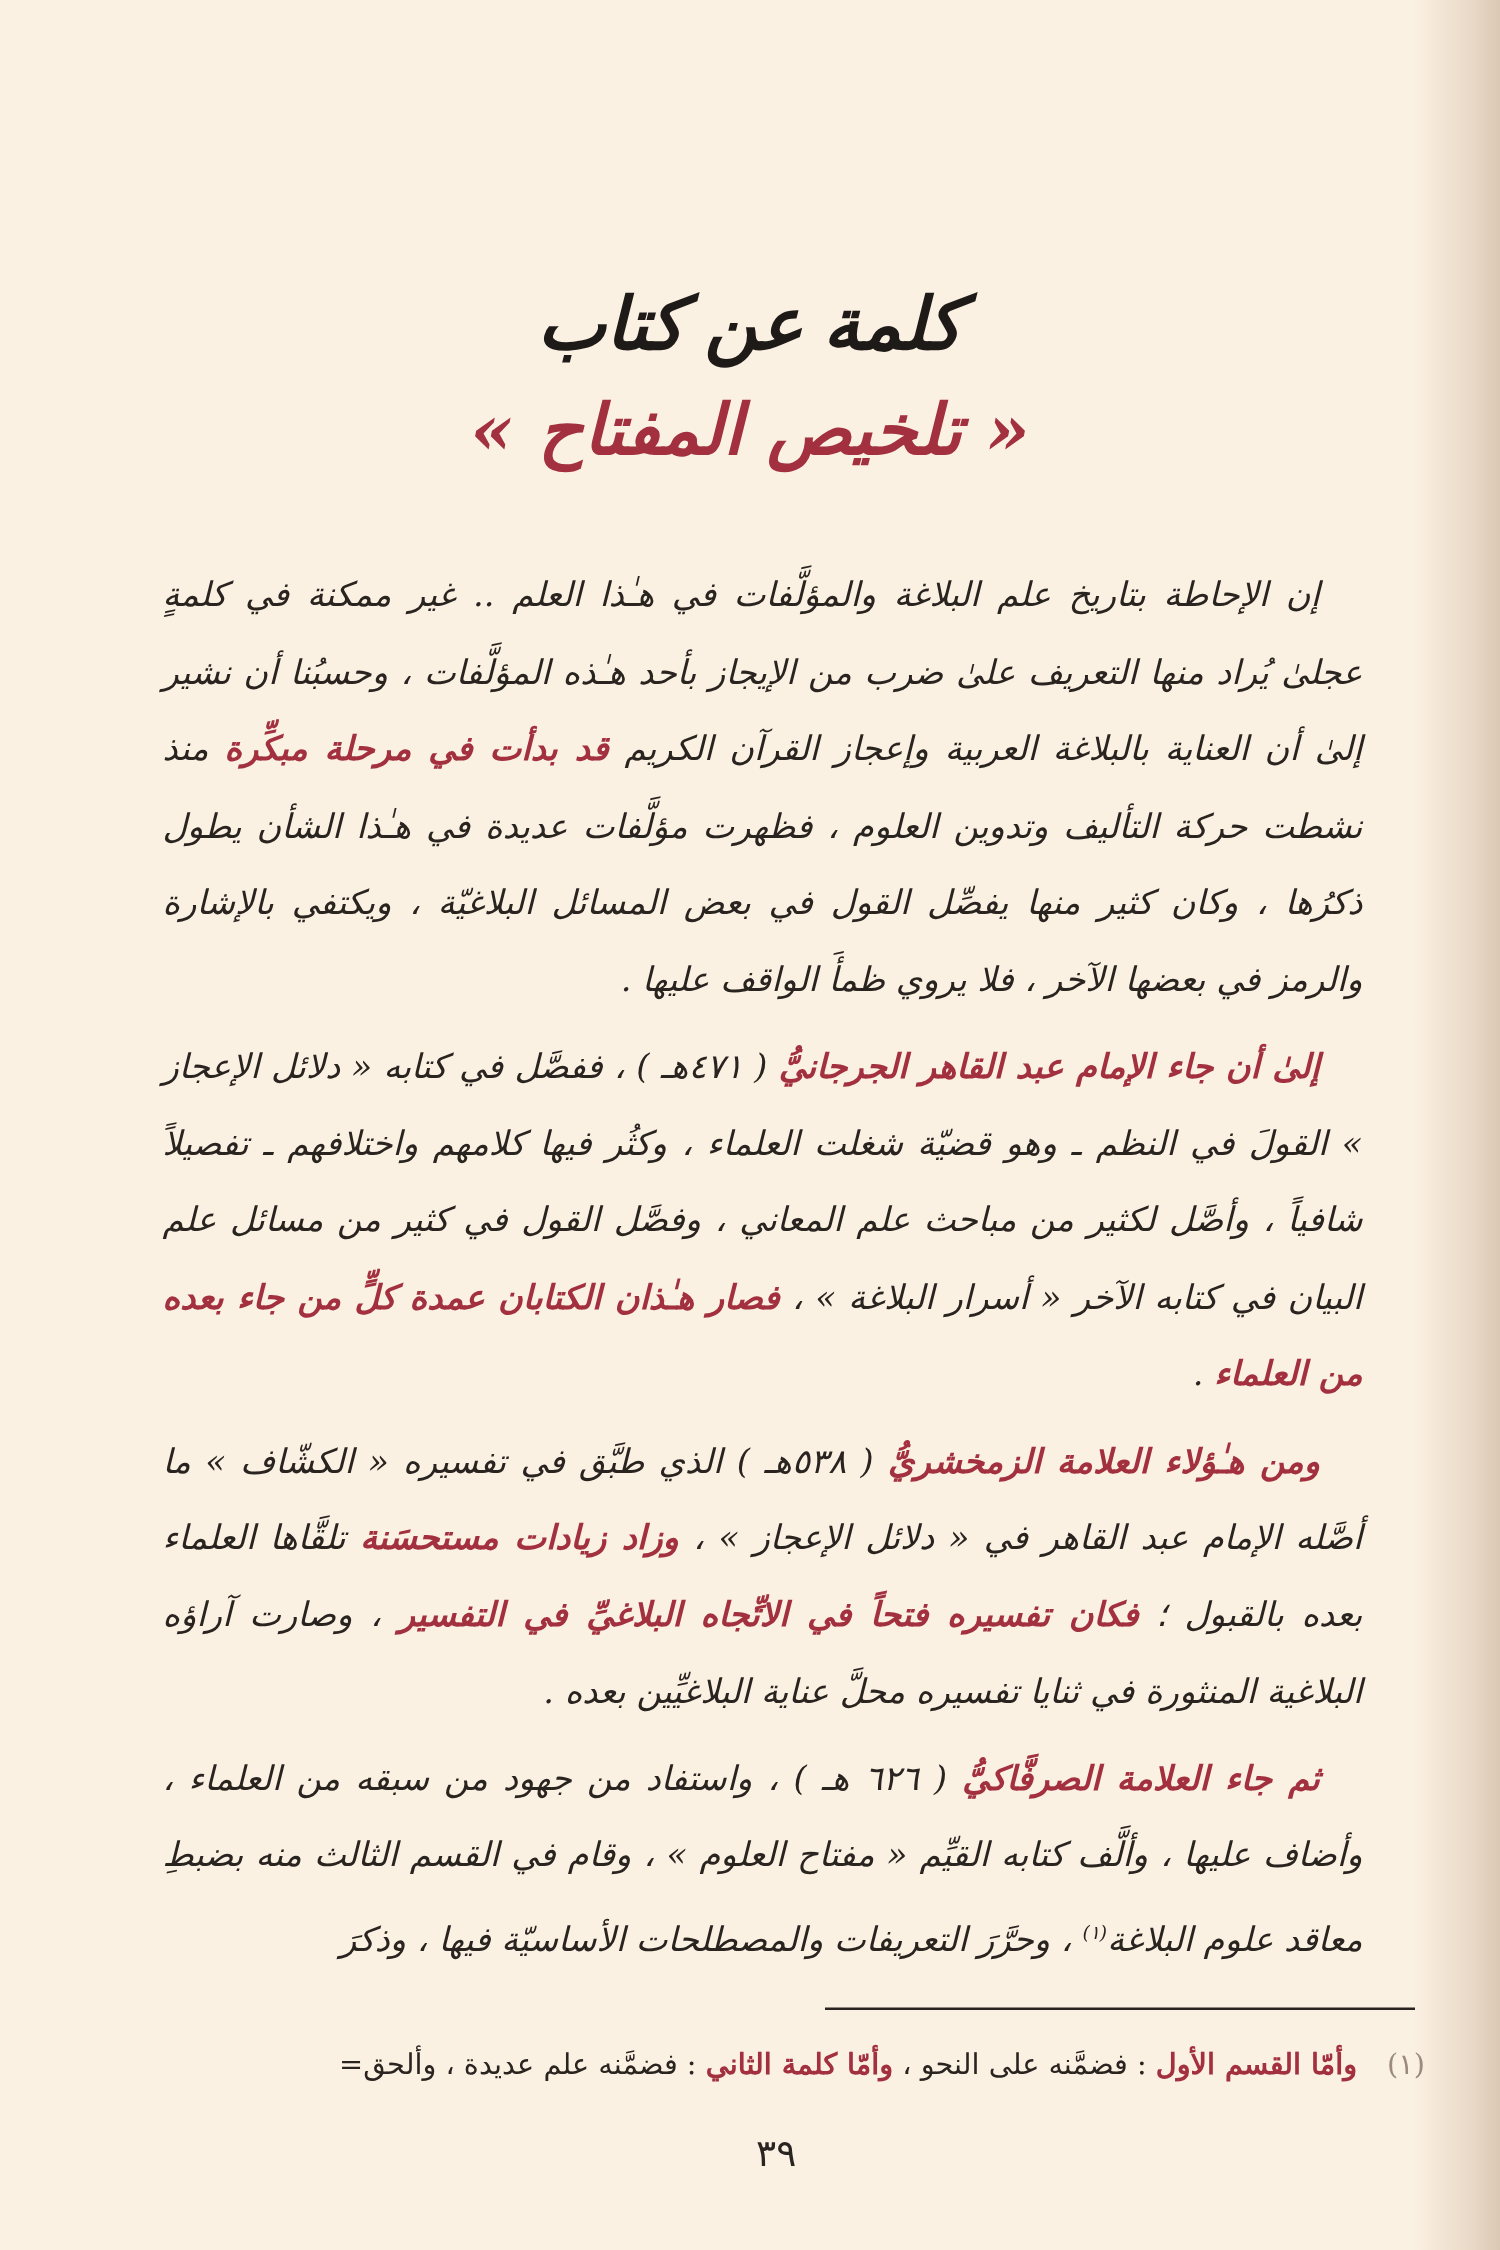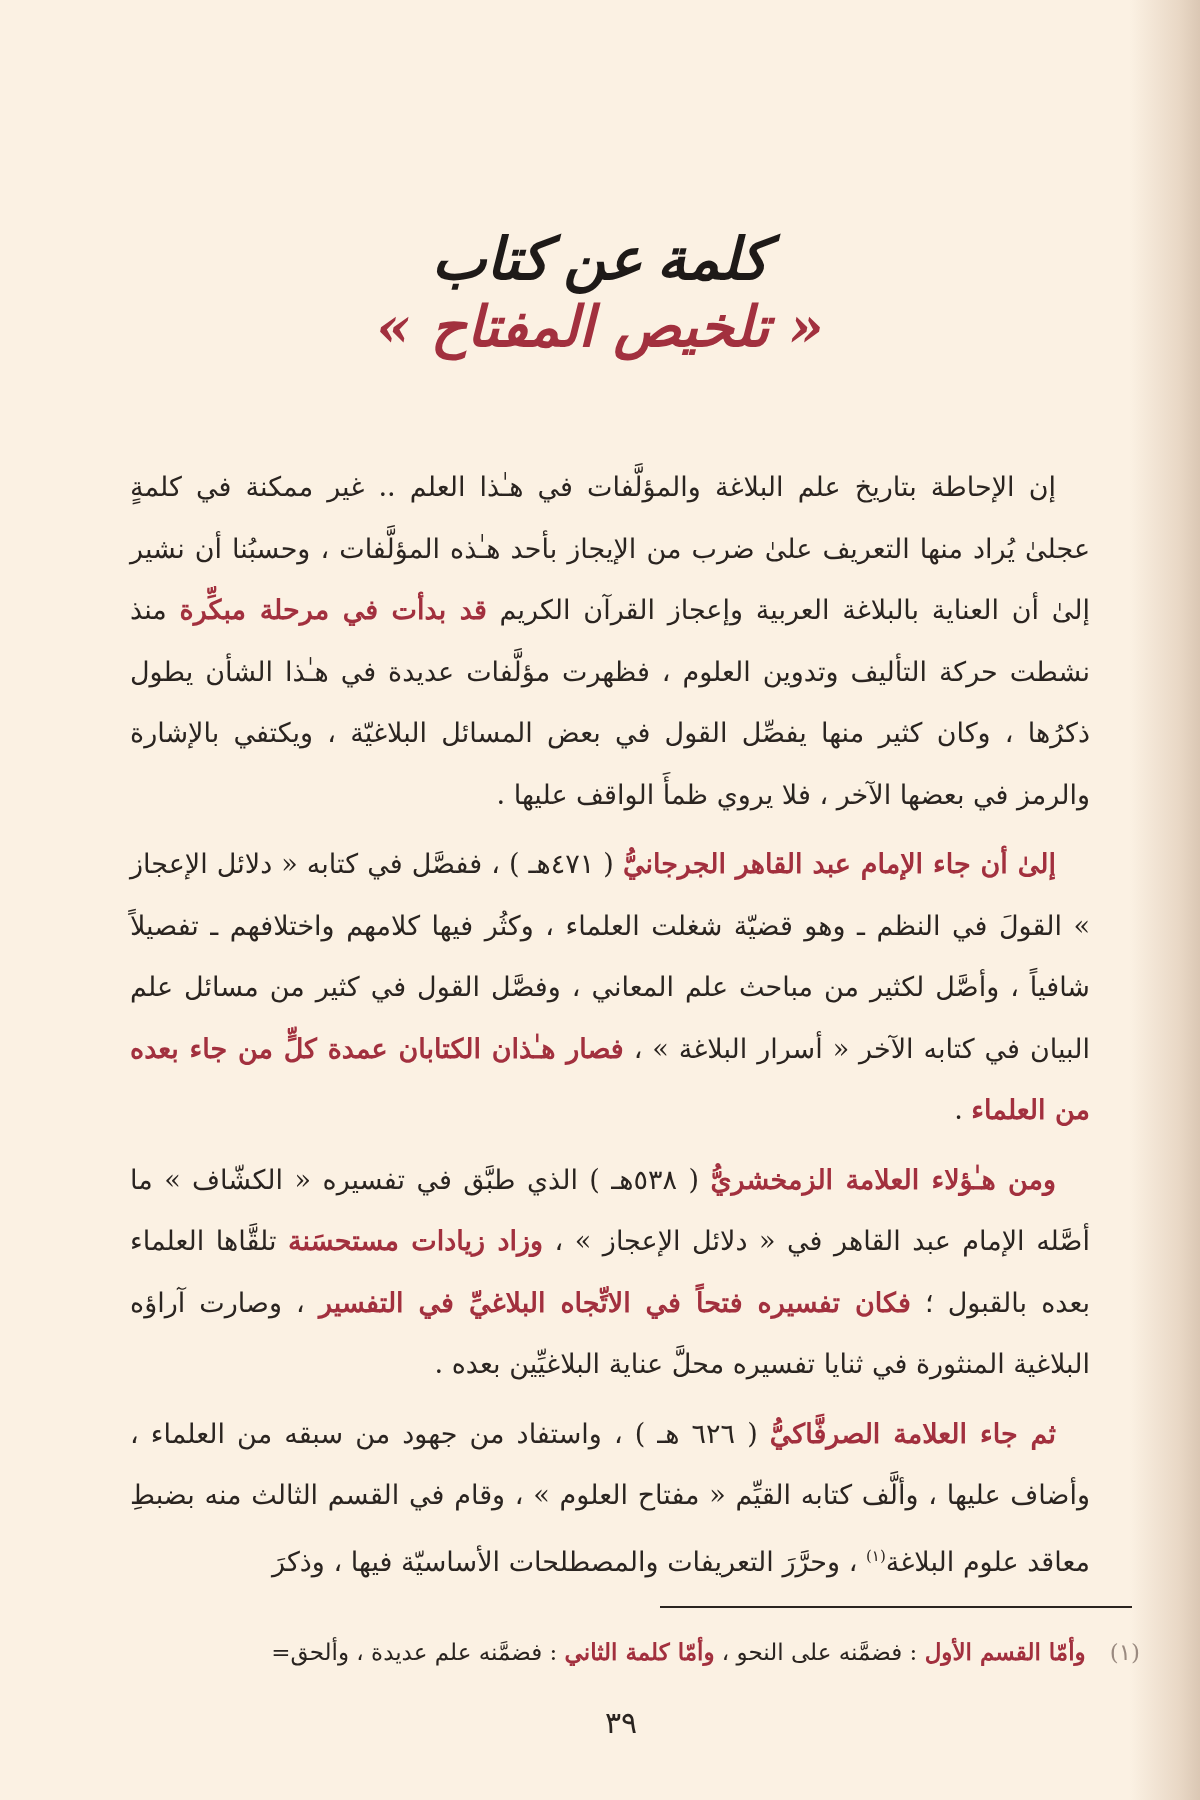--- a/index.html
+++ b/index.html
@@ -12,31 +12,31 @@
     font-family: "DejaVu Serif", "Liberation Serif", serif;
     color: #2a2420;
   }
   .page-shade {
     position: absolute; top: 0; right: 0; width: 70px; height: 1800px;
     background: linear-gradient(to right, rgba(251,241,227,0) 0%, rgba(225,205,185,0.7) 70%, rgba(215,195,175,0.9) 100%);
     pointer-events: none;
   }
   .title-block { position: absolute; top: 225px; left: 0; width: 1200px; text-align: center; }
   .title-line1 {
-    font-family: Liberation Serif, serif; font-size: 58px; font-weight: bold;
+    font-family: Liberation Sans, sans-serif; font-size: 58px; font-weight: bold;
     color: #1e1a18; direction: rtl; font-style: italic; letter-spacing: -2px;
   }
   .title-line2 {
-    font-family: "DejaVu Serif", serif; font-size: 56px;
+    margin-top: 18px; font-family: "DejaVu Serif", serif; font-size: 56px;
     font-weight: bold; color: #a2303e; direction: rtl; font-style: italic;
   }
   .body-text {
-    position: absolute; top: 456px; left: 130px; width: 960px;
+    position: absolute; top: 446px; left: 130px; width: 960px;
     direction: rtl; text-align: justify; text-align-last: right;
-    font-size: 27px; line-height: 61.5px;
+    font-size: 27px; line-height: 61.5px; font-style: italic;
   }
   .para { margin: 0; text-indent: 0; }
   .para-indent { text-indent: 34px; }
   .para + .para { margin-top: 8px; }
   .hl { color: #a2303e; font-weight: bold; }
   .rule {
     position: absolute; top: 1606px; left: 660px; width: 472px; height: 2px; background: #2a2420;
   }
   .footnote {
     position: absolute; top: 1632px; left: 130px; width: 1010px;

